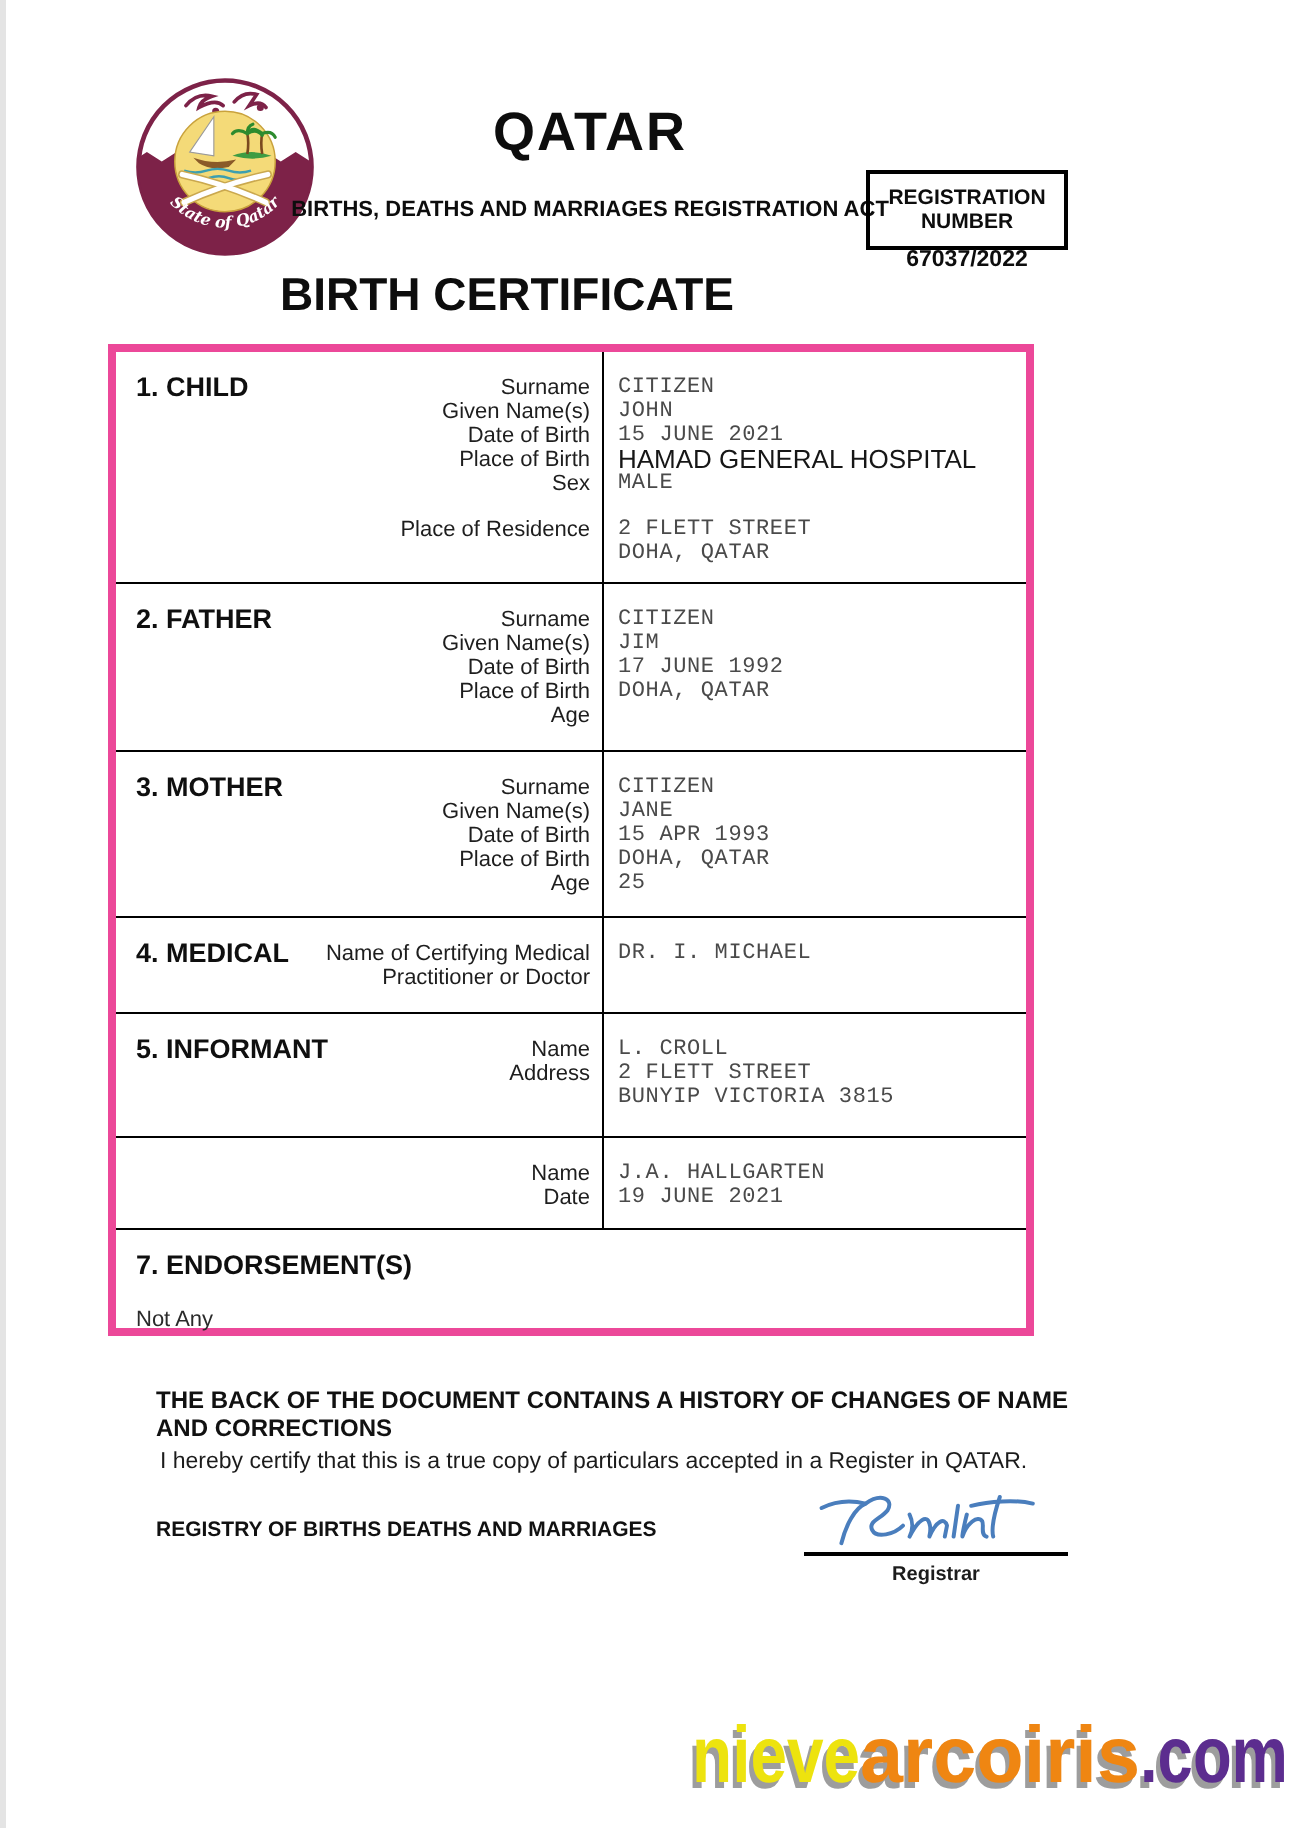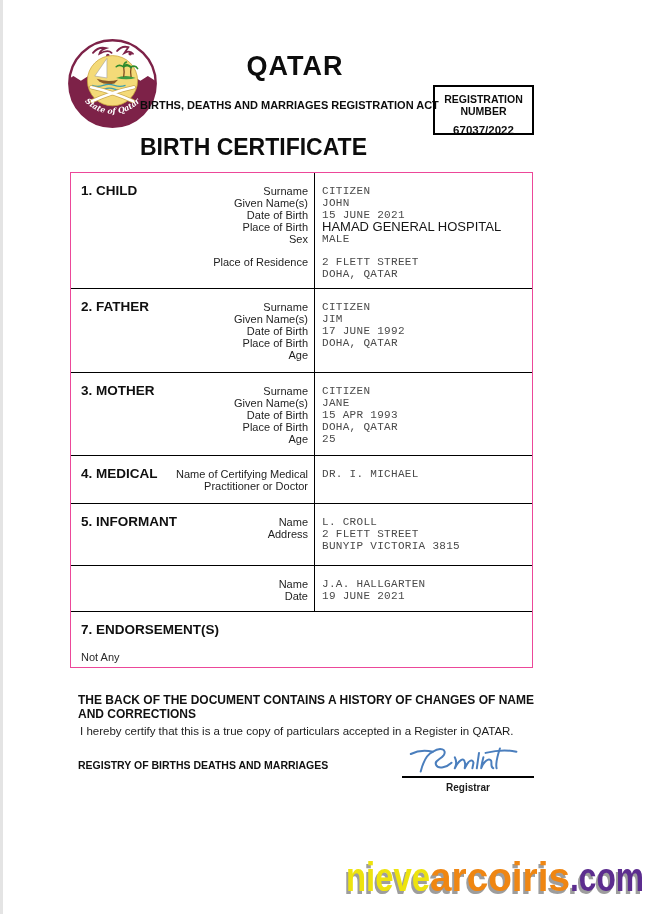--- a/index.html
+++ b/index.html
@@ -6,32 +6,32 @@
   .page {
     position:relative; width:646px; height:914px; background:#ffffff;
     font-family:"Liberation Sans", sans-serif; overflow:hidden;
   }
   .scan-edge { position:absolute; left:0; top:0; width:3px; height:100%; background:#e4e4e4; }
 
   
   .emblem { position:absolute; left:66px; top:37px; width:93px; height:93px; }
   .hdr-country { position:absolute; left:140px; top:51px; width:310px; text-align:center;
     font-size:27px; font-weight:bold; color:#0d0d0d; letter-spacing:1px; }
-  .hdr-act { position:absolute; left:140px; top:99px; width:310px; 
+  .hdr-act { position:absolute; left:140px; top:99px; width:310px; text-align:center;
     font-size:11px; font-weight:bold; color:#0d0d0d; letter-spacing:0; white-space:nowrap; }
   .hdr-doc-title { position:absolute; left:140px; top:134px; width:310px; text-align:left;
     font-size:23px; font-weight:bold; color:#0d0d0d; }
-  .reg-box { position:absolute; left:433px; top:85px; width:101px; height:50px;
+  .reg-box { position:absolute; left:433px; top:85px; width:101px; height:40px;
     border:2px solid #000; box-sizing:border-box; text-align:center; padding-top:6px; }
   .reg-box .rl { font-size:10.5px; font-weight:bold; line-height:12px; color:#0d0d0d; }
   .reg-box .rn { font-size:11.5px; font-weight:bold; margin-top:7px; color:#0d0d0d; }
 
   
-  .cert-table { position:absolute; left:70px; top:172px; width:463px; height:496px;
-    border:1px solid #ec4899; box-sizing:border-box; }
+  .cert-table { position:absolute; left:54px; top:172px; width:463px; height:496px;
+    border:4px solid #ec4899; box-sizing:border-box; }
   .row { display:flex; border-bottom:1px solid #000; box-sizing:border-box; }
   .row:last-child { border-bottom:none; }
   .cl { width:243px; position:relative; box-sizing:border-box; }
   .sec-title { position:absolute; left:10px; top:10px; font-size:13.5px; font-weight:bold;
     color:#0f0f0f; white-space:nowrap; }
   .labels { padding-top:12px; padding-right:6px; text-align:right; font-size:11px; color:#1e1e1e; }
   .lbl { height:12px; line-height:12px; white-space:nowrap; }
   .cr { flex:1; border-left:1px solid #000; padding:12px 0 0 7px; box-sizing:border-box; }
   .val { height:12px; line-height:12px; font-family:"Liberation Mono", monospace;
     font-size:11px; color:#4a4a4a; letter-spacing:0.3px; white-space:nowrap; }

